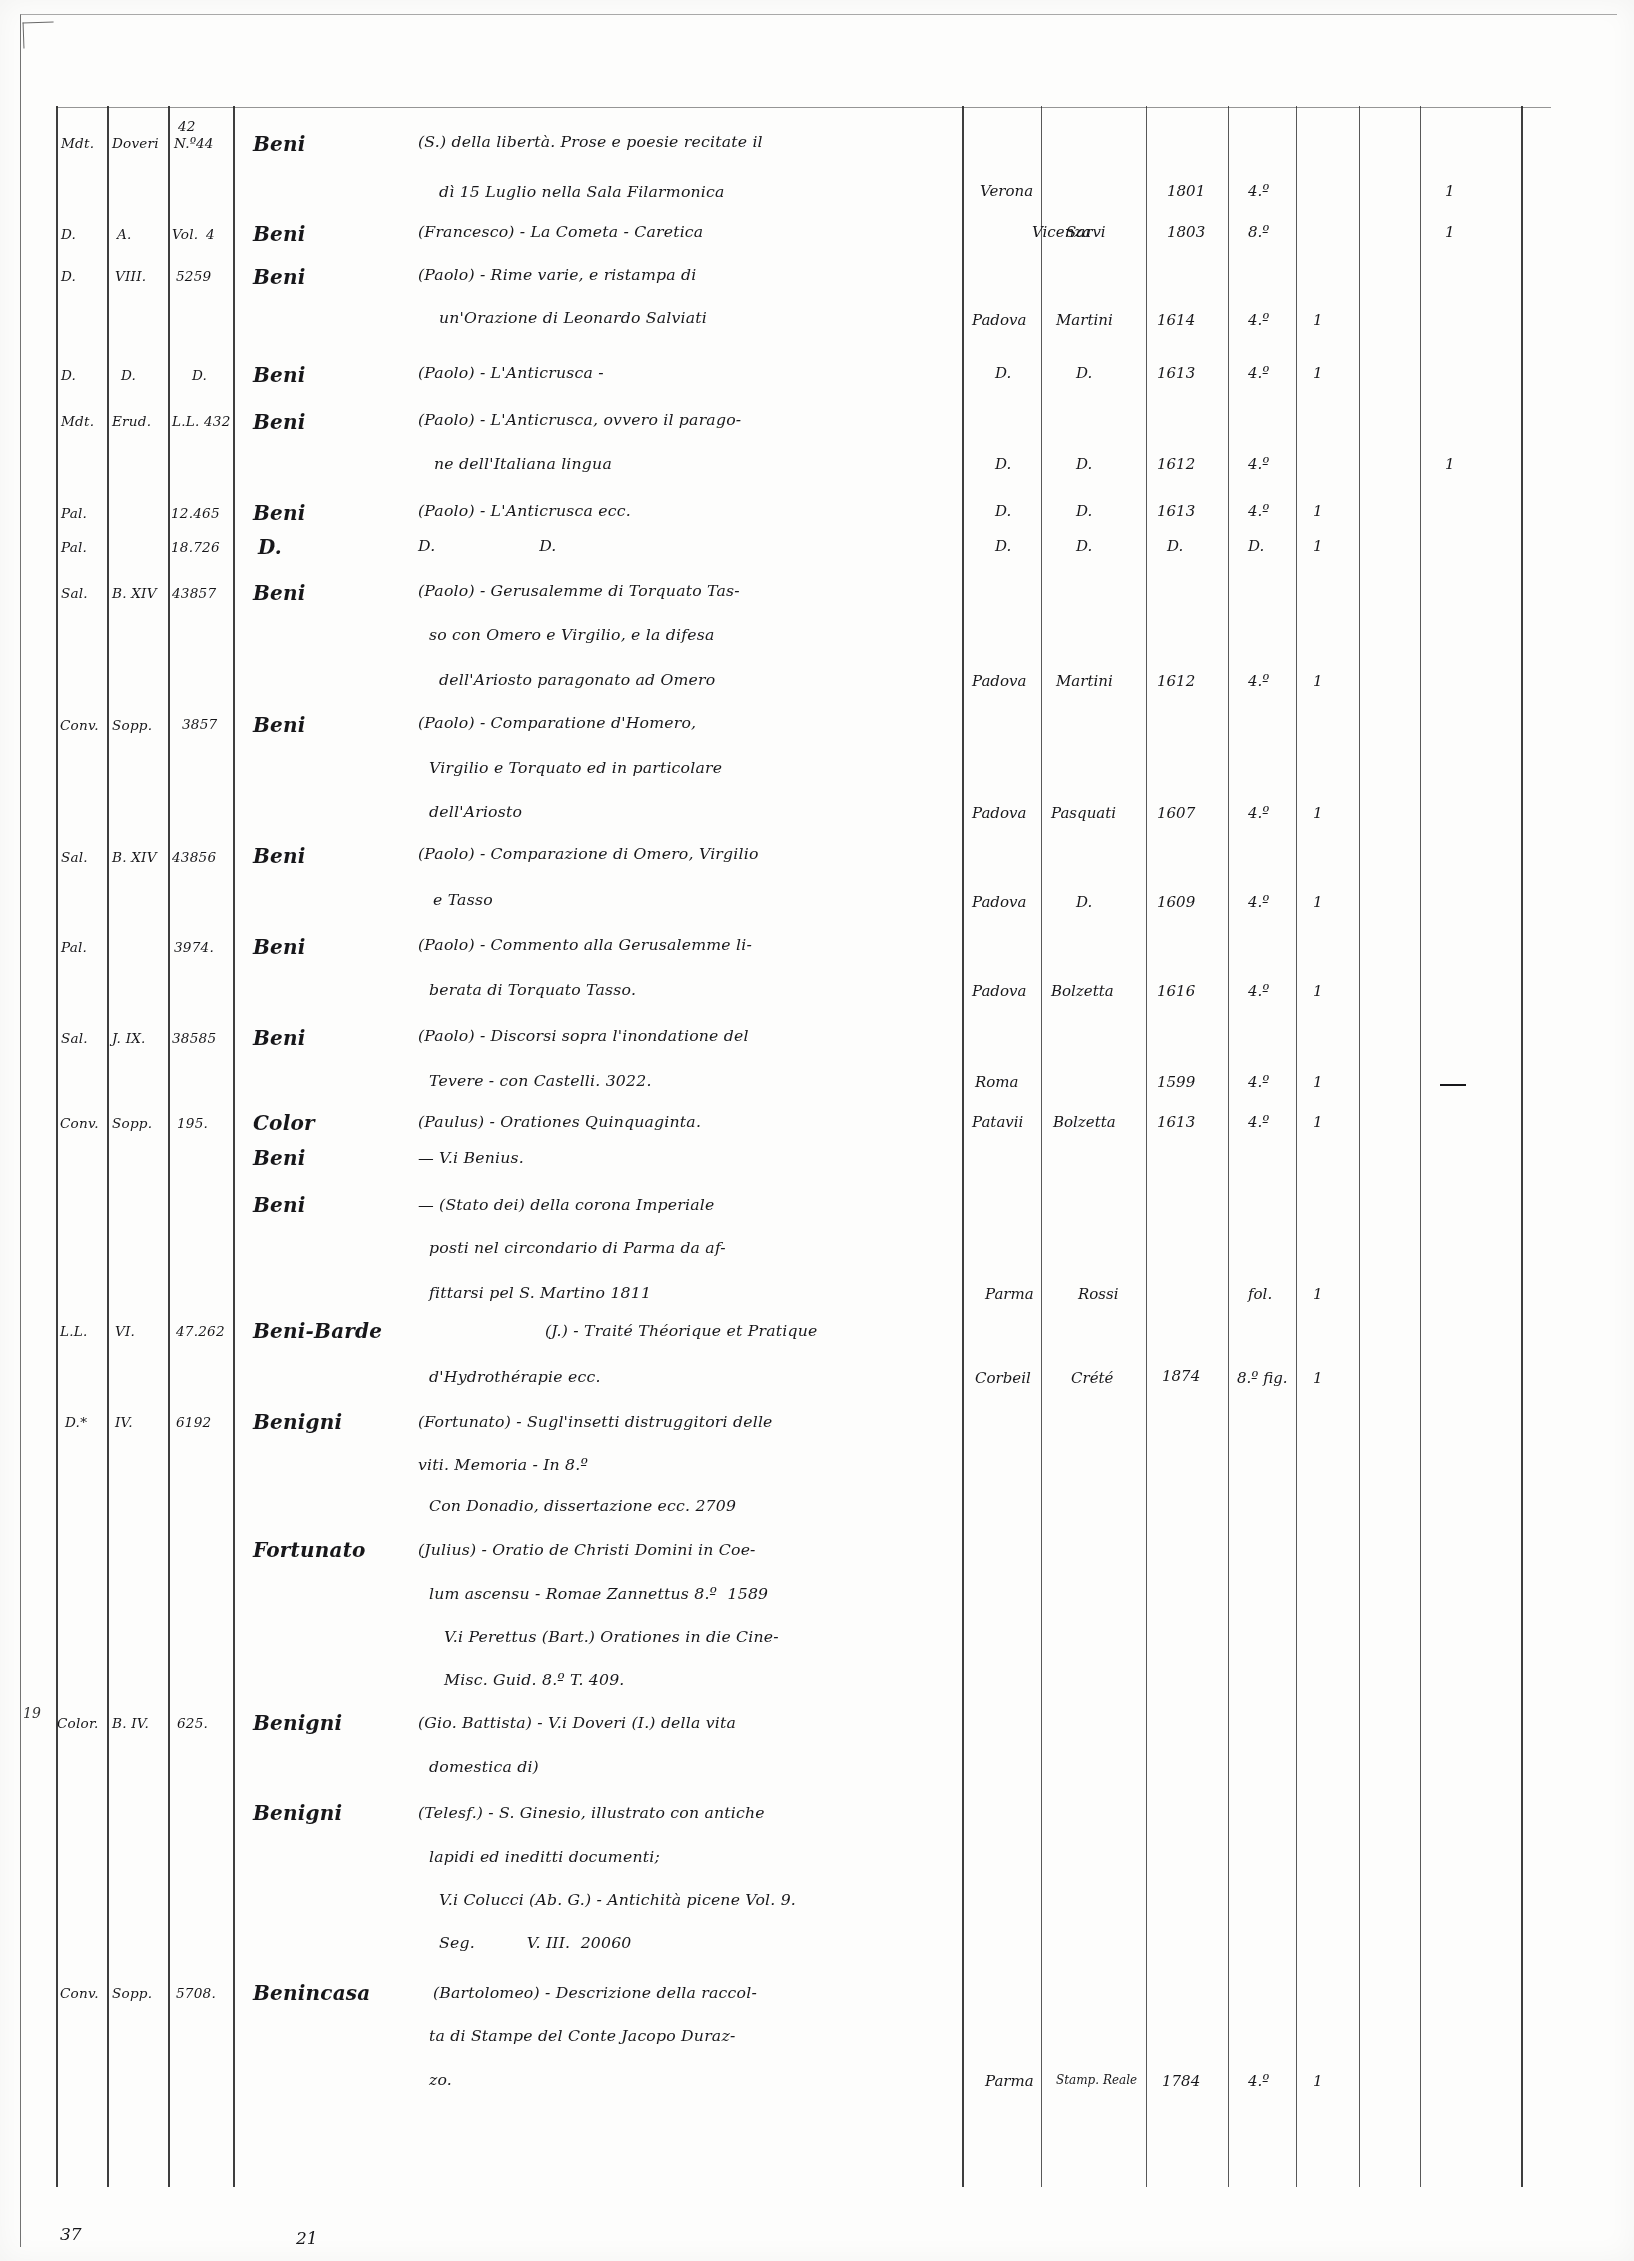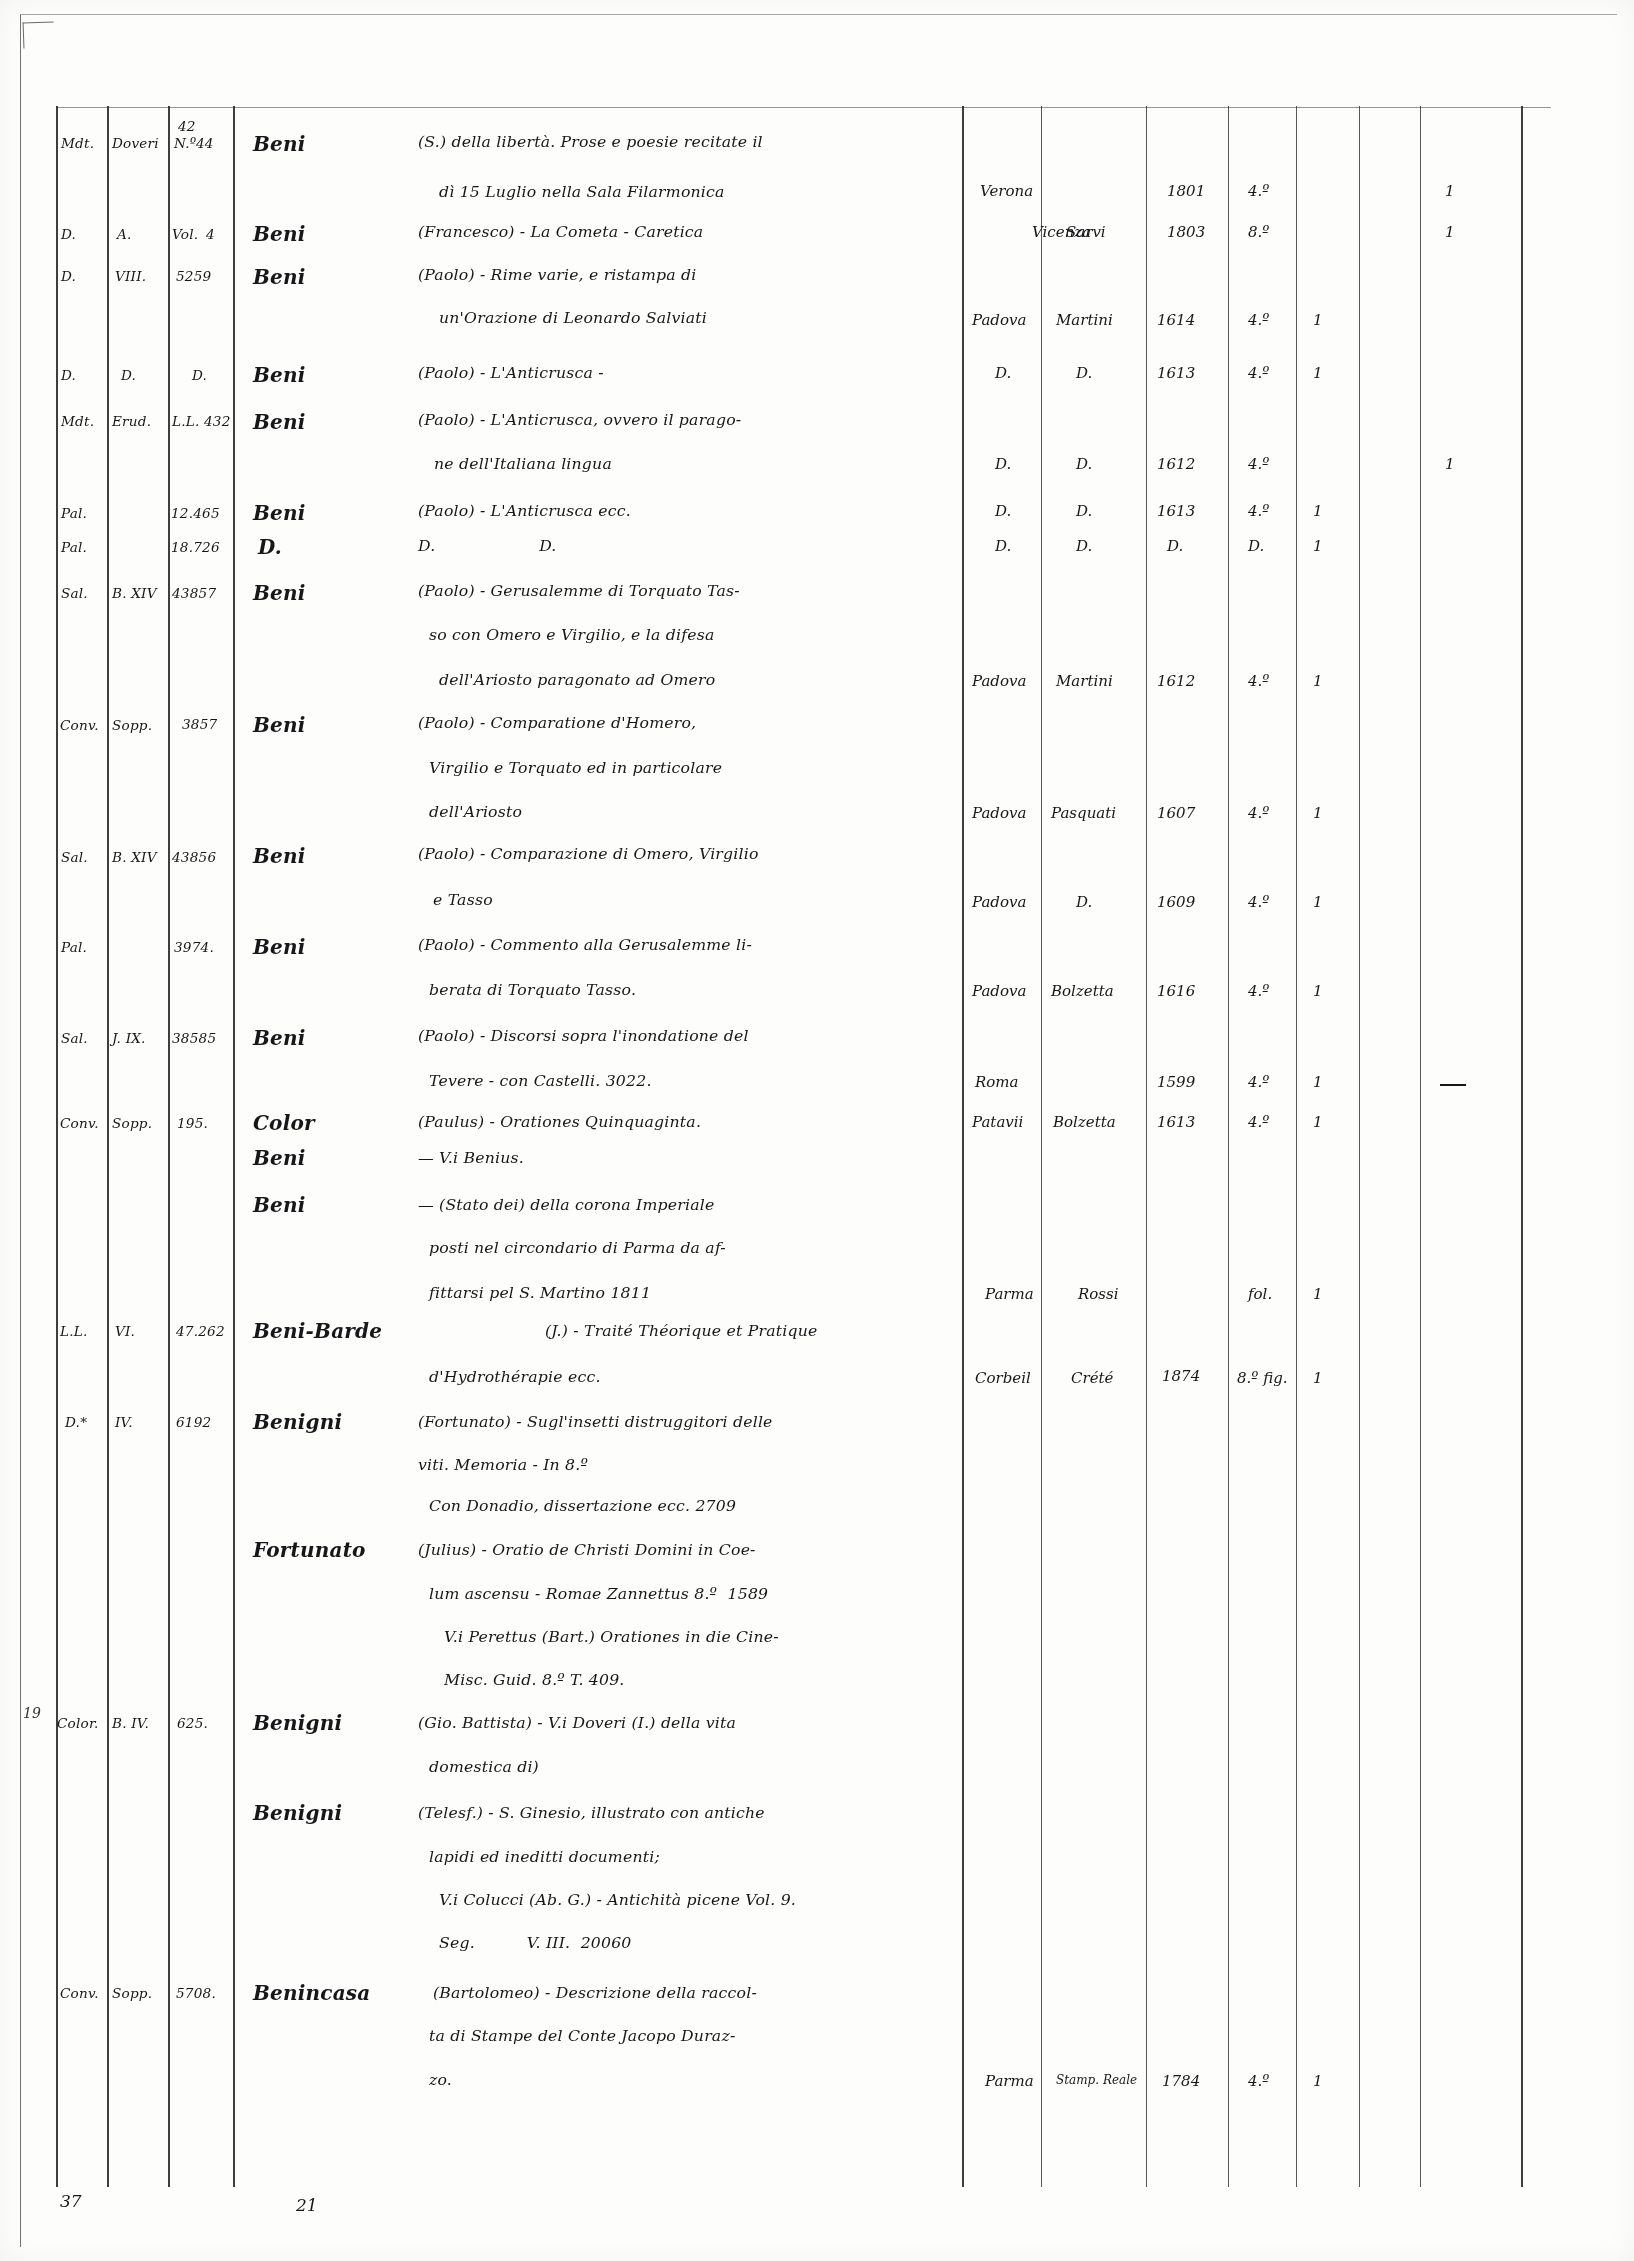--- a/index.html
+++ b/index.html
@@ -93,20 +93,21 @@
     height: 1.5px;
     width: 26px;
     background: #17171a;
   }
 
   .footer-num {
     position: absolute;
     font-style: italic;
     font-size: 17px;
     color: #17171a;
+    margin-top: 33px;
   }
   .margin-num {
     position: absolute;
     font-style: italic;
     font-size: 14px;
     color: #333;
   }
 </style>
 </head>
 <body>

